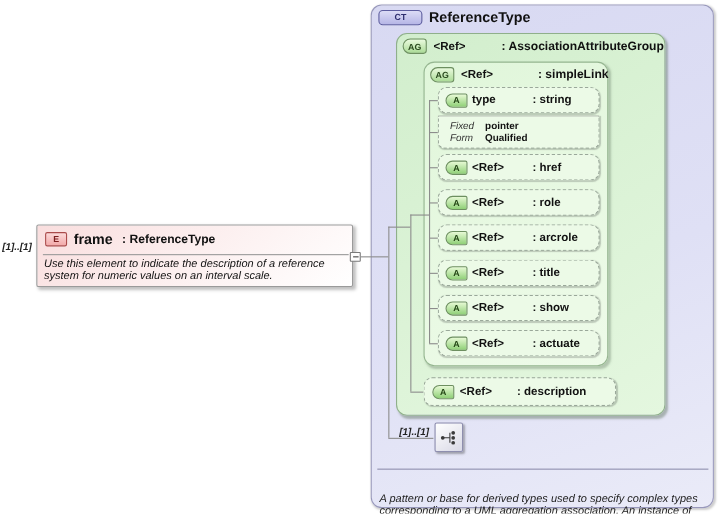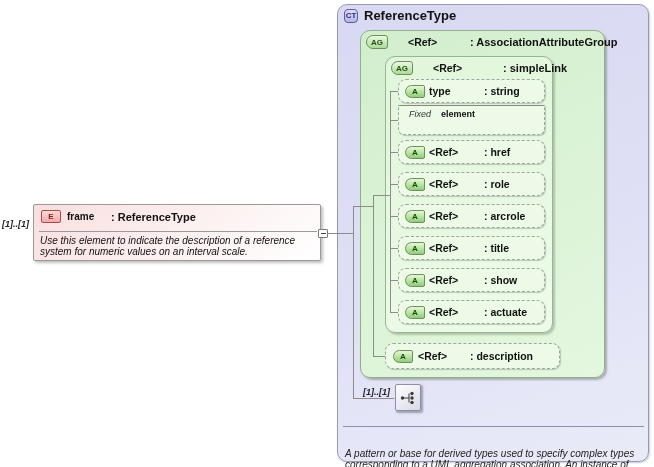--- a/index.html
+++ b/index.html
@@ -22,21 +22,21 @@
   }
   .element-header { display:flex; align-items:center; padding:5px 0 0 7px; }
   .badge {
     display:flex; align-items:center; justify-content:center;
     font-weight:bold; font-size:8px; flex:none;
   }
   .e-badge {
     width:20px; height:13px; border-radius:2px; margin-right:6px;
     background:linear-gradient(#fbd9d9,#f3aaaa); border:1px solid #aa4a4a; color:#7c1f1f;
   }
-  .element-name { font-weight:bold; font-size:10px; width:44px; flex:none; }
+  .element-name { font-weight:bold; font-size:13px; width:44px; flex:none; }
   .element-type { font-weight:bold; font-size:11px; white-space:nowrap; }
   .element-sep { left:5px; top:26px; width:278px; border-top:1px solid #9a9a9a; }
   .element-desc {
     left:6px; top:30px; width:278px;
     font:italic 10px/11px "Liberation Sans", sans-serif; color:#111;
   }
   .expand-handle {
     left:318px; top:229px; width:10px; height:9px;
     background:#fdfdfd; border:1px solid #7a7a7a; border-radius:1px;
     display:flex; align-items:center; justify-content:center;
@@ -45,21 +45,21 @@
 
   
   .ct-box {
     left:337px; top:4px; width:312px; height:458px;
     background:linear-gradient(160deg,#d8d9f2 0%,#dfe0f5 55%,#eaebf8 100%);
     border:1px solid #9898bb; border-radius:10px;
     box-shadow:1px 1px 2px rgba(0,0,0,0.2);
   }
   .ct-header { display:flex; align-items:center; padding:3px 0 0 6px; }
   .ct-badge {
-    width:14px; height:14px; border-radius:4px; margin-right:6px;
+    width:40px; height:14px; border-radius:4px; margin-right:6px;
     background:linear-gradient(#dcdcf6,#b6b6e6); border:1px solid #5c5c9e; color:#2e2e6e;
   }
   .ct-title { font-weight:bold; font-size:13px; }
   .ct-sep { left:343px; top:426px; width:301px; border-top:1px solid #8f8fae; }
   .ct-annotation {
     left:345px; top:449px; width:300px;
     font:italic 10px/10.5px "Liberation Sans", sans-serif; color:#222;
   }
 
   
@@ -69,21 +69,21 @@
     background:linear-gradient(150deg,#d2eecd,#e4f7df);
     border:1px solid #8fb08a; box-shadow:2px 2px 2px rgba(90,110,90,0.45);
   }
   .ag-inner {
     left:385px; top:56px; width:168px; height:277px;
     background:linear-gradient(150deg,#e0f6da,#eefbe9);
     border:1px solid #96b691; box-shadow:2px 2px 2px rgba(90,110,90,0.35);
   }
   .group-header { display:flex; align-items:center; padding:4px 0 0 5px; }
   .ag-badge {
-    width:22px; height:14px; border-radius:7px 3px 3px 7px; margin-right:20px;
+    width:22px; height:14px; border-radius:7px 3px 3px 7px; margin-right:6px;
     background:linear-gradient(#eafade,#abdb97); border:1px solid #6d8f60; color:#2b4a1f;
   }
   .group-ref  { font-weight:bold; font-size:10.5px; flex:none; }
   .group-type { font-weight:bold; font-size:11px; white-space:nowrap; }
   .w-ag-outer { width:62px; }
   .w-ag-inner { width:70px; }
 
   
   .attr-box {
     background:#ecfae7; border:1px dashed #9aa89a; border-radius:8px;
@@ -187,21 +187,25 @@
 
   <div class="abs attr-box attr-std" style="top:79px;">
     <span class="badge a-badge">A</span>
     <span class="attr-name">type</span>
     <span class="attr-type">: string</span>
   </div>
 
   <div class="abs facets-box">
     <div class="facet-row">
       <span class="facet-label">Fixed</span>
-      <span class="facet-value">element</span>
+      <span class="facet-value">pointer</span>
+    </div>
+    <div class="facet-row">
+      <span class="facet-label">Form</span>
+      <span class="facet-value">Qualified</span>
     </div>
   </div>
 
   <div class="abs attr-box attr-std" style="top:140px;">
     <span class="badge a-badge">A</span>
     <span class="attr-name">&lt;Ref&gt;</span>
     <span class="attr-type">: href</span>
   </div>
   <div class="abs attr-box attr-std" style="top:172px;">
     <span class="badge a-badge">A</span>

